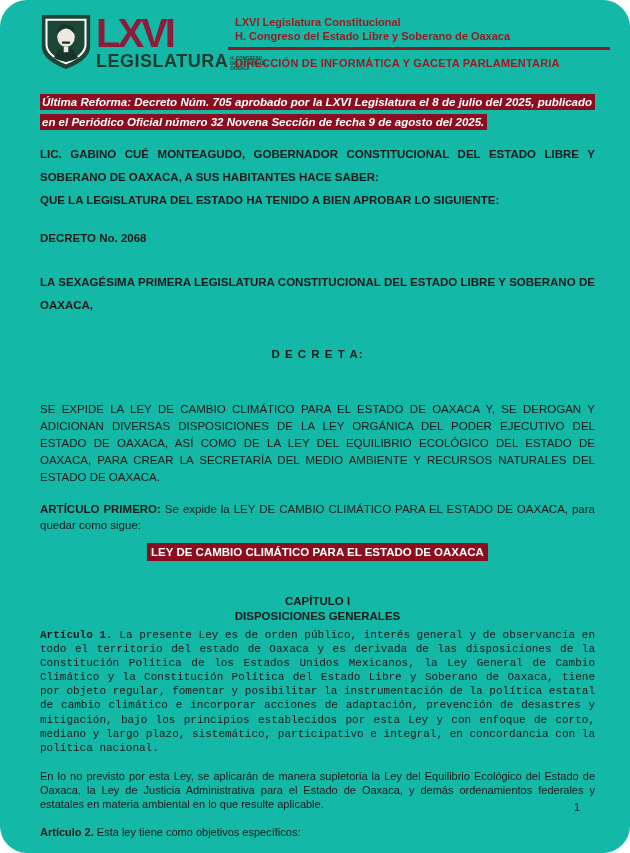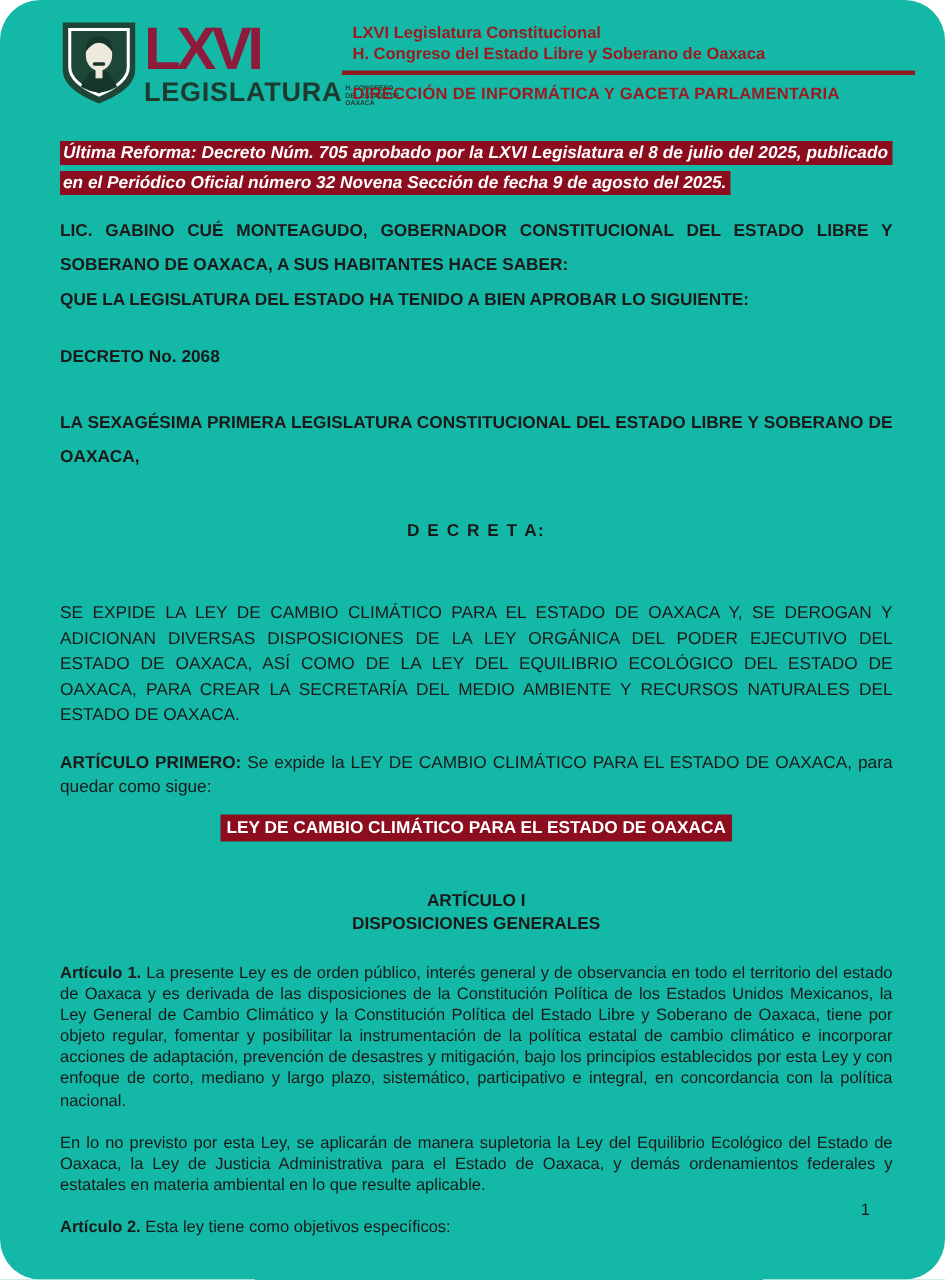--- a/index.html
+++ b/index.html
@@ -159,21 +159,21 @@
     font-size: 11.5px;
     line-height: 14.5px;
   }
 
   .law-para {
     margin-top: 14px;
     font-size: 11px;
     line-height: 14.1px;
     text-align: justify;
   }
-  .law-para.first { margin-top: 19px; }
+  .law-para.first { margin-top: 5px; font-family: Liberation Mono, monospace; }
 
   .page-number {
     position: absolute;
     right: 50px;
     top: 801px;
     font-size: 11px;
     color: #1a1a1a;
   }
 </style>
 </head>
@@ -221,21 +221,21 @@
     <p class="legislature-line">LA SEXAGÉSIMA PRIMERA LEGISLATURA CONSTITUCIONAL DEL ESTADO LIBRE Y SOBERANO DE OAXACA,</p>
 
     <p class="decreta">D E C R E T A:</p>
 
     <p class="expide-para">SE EXPIDE LA LEY DE CAMBIO CLIMÁTICO PARA EL ESTADO DE OAXACA Y, SE DEROGAN Y ADICIONAN DIVERSAS DISPOSICIONES DE LA LEY ORGÁNICA DEL PODER EJECUTIVO DEL ESTADO DE OAXACA, ASÍ COMO DE LA LEY DEL EQUILIBRIO ECOLÓGICO DEL ESTADO DE OAXACA, PARA CREAR LA SECRETARÍA DEL MEDIO AMBIENTE Y RECURSOS NATURALES DEL ESTADO DE OAXACA.</p>
 
     <p class="articulo-primero"><span class="bold-label">ARTÍCULO PRIMERO:</span><span> Se expide la LEY DE CAMBIO CLIMÁTICO PARA EL ESTADO DE OAXACA, para quedar como sigue:</span></p>
 
     <p class="law-title"><span class="hl">LEY DE CAMBIO CLIMÁTICO PARA EL ESTADO DE OAXACA</span></p>
 
-    <p class="chapter"><span>ARTÍCULO I</span><br>
+    <p class="chapter"><span>CAPÍTULO I</span><br>
     <span>DISPOSICIONES GENERALES</span></p>
 
     <p class="law-para first"><span class="bold-label">Artículo 1.</span><span> La presente Ley es de orden público, interés general y de observancia en todo el territorio del estado de Oaxaca y es derivada de las disposiciones de la Constitución Política de los Estados Unidos Mexicanos, la Ley General de Cambio Climático y la Constitución Política del Estado Libre y Soberano de Oaxaca, tiene por objeto regular, fomentar y posibilitar la instrumentación de la política estatal de cambio climático e incorporar acciones de adaptación, prevención de desastres y mitigación, bajo los principios establecidos por esta Ley y con enfoque de corto, mediano y largo plazo, sistemático, participativo e integral, en concordancia con la política nacional.</span></p>
 
     <p class="law-para">En lo no previsto por esta Ley, se aplicarán de manera supletoria la Ley del Equilibrio Ecológico del Estado de Oaxaca, la Ley de Justicia Administrativa para el Estado de Oaxaca, y demás ordenamientos federales y estatales en materia ambiental en lo que resulte aplicable.</p>
 
     <p class="law-para"><span class="bold-label">Artículo 2.</span><span> Esta ley tiene como objetivos específicos:</span></p>
 
   </div>
 

